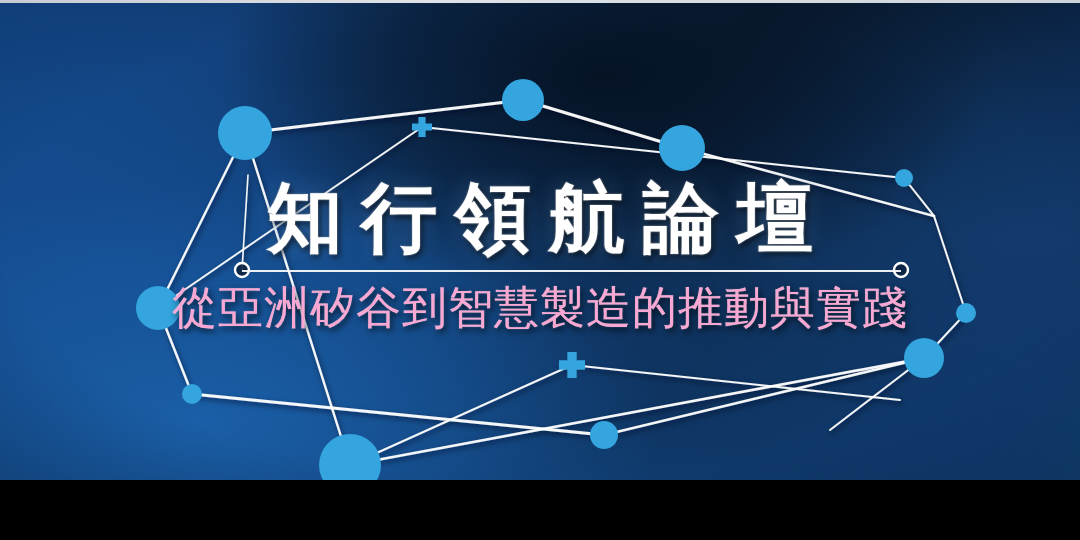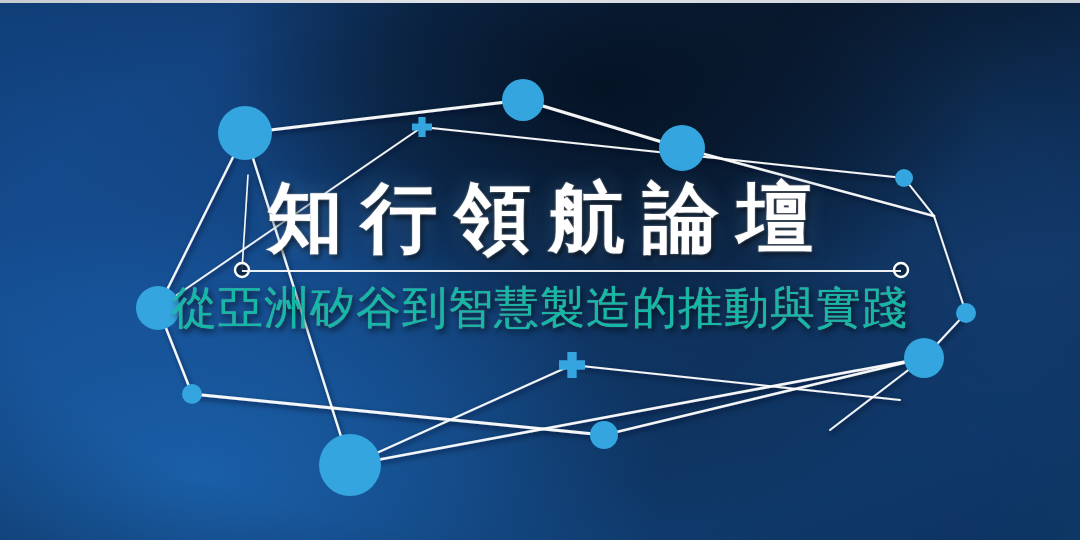--- a/index.html
+++ b/index.html
@@ -4,21 +4,21 @@
 <title>知行領航論壇</title>
 <style>
   html, body {
     margin: 0;
     padding: 0;
     background: #000;
   }
   #stage {
     position: relative;
     width: 1080px;
-    height: 540px;
+    height: 480px;
     overflow: hidden;
     font-family: Liberation Sans, sans-serif;
     background: #0c2340;
   }
   
   .bg-base {
     position: absolute;
     inset: 0;
     background:
       radial-gradient(ellipse 70% 80% at 18% 88%, #1a5fa8 0%, rgba(26,95,168,0.0) 62%),
@@ -76,21 +76,21 @@
       2px 3px 7px rgba(0,0,0,0.72),
       0 0 22px rgba(120,180,235,0.30);
     white-space: nowrap;
   }
   .subtitle {
     position: absolute;
     left: 0;
     top: 282px;
     width: 1080px;
     text-align: center;
-    color: #14b8a6;
+    color: #f9a8d4;
     font-size: 45px;
     line-height: 52px;
     font-weight: 400;
     letter-spacing: 1px;
     text-shadow:
       0 0 1px rgba(255,255,255,0.5),
       2px 3px 6px rgba(0,0,0,0.78);
     white-space: nowrap;
   }
   .divider-line {

